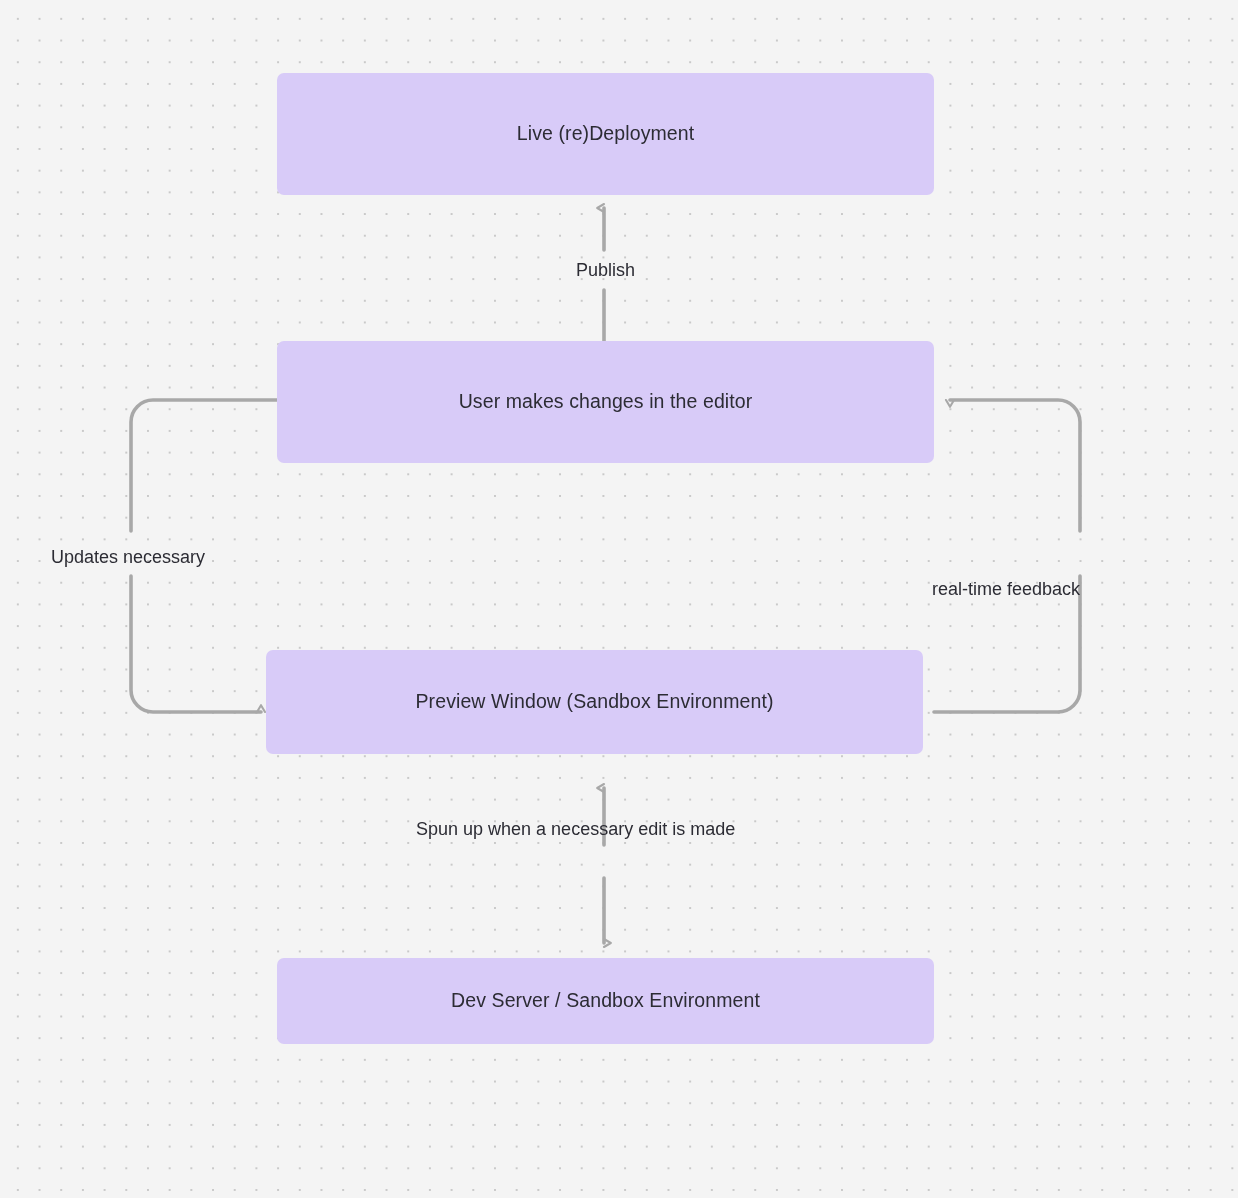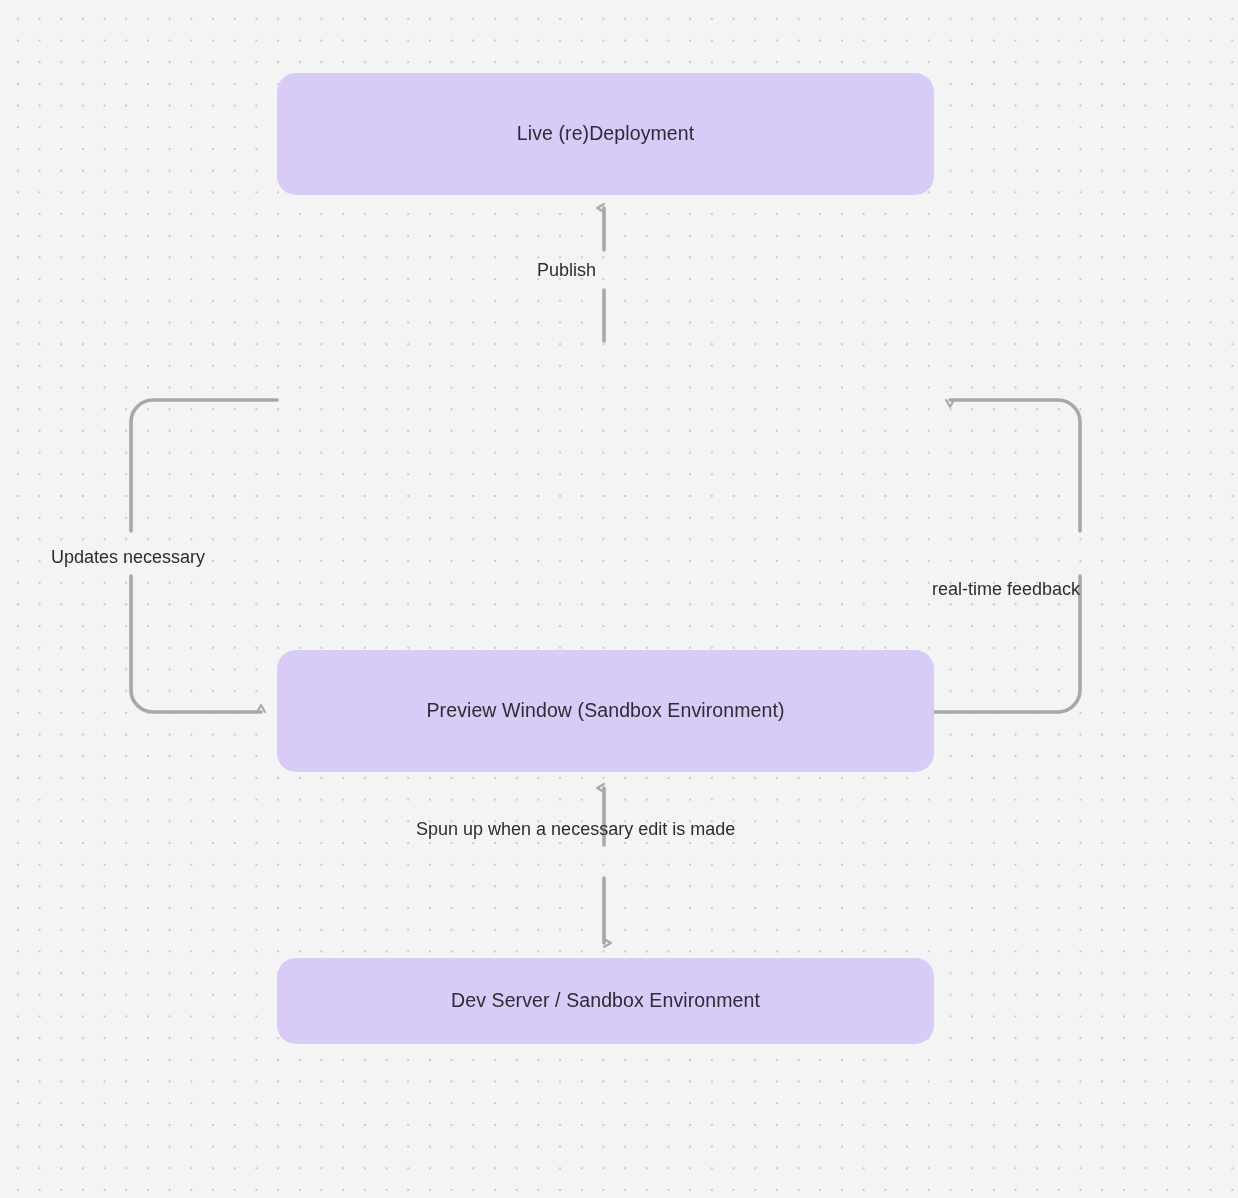--- a/index.html
+++ b/index.html
@@ -31,21 +31,21 @@
     top: 0;
     width: 1238px;
     height: 1198px;
     pointer-events: none;
   }
 
   .node {
     position: absolute;
     box-sizing: border-box;
     background: #d8cbf8;
-    border-radius: 19px;
+    border-radius: 7px;
     display: flex;
     align-items: center;
     justify-content: center;
     color: #2c2c34;
     font-size: 19.5px;
     letter-spacing: 0.1px;
     line-height: 1.3;
     text-align: center;
     user-select: none;
   }
@@ -61,25 +61,25 @@
     font-size: 18px;
     line-height: 1;
     white-space: nowrap;
     background: transparent;
     user-select: none;
   }
 
   
   #node-live        { left: 277px; top: 73px;   width: 657px; height: 122px; }
   #node-editor      { left: 277px; top: 341px;  width: 657px; height: 122px; }
-  #node-preview     { left: 277px; top: 650px;  width: 657px; height: 122px; }
+  #node-preview     { left: 266px; top: 650px;  width: 657px; height: 104px; }
   #node-devserver   { left: 277px; top: 958px;  width: 657px; height: 86px; }
 
   
-  #label-publish      { left: 537px; top: 261px; }
+  #label-publish      { left: 576px; top: 261px; }
   #label-updates      { left: 51px;  top: 548px; }
   #label-feedback     { left: 932px; top: 548px; margin-top: 32px; }
   #label-spunup       { left: 416px; top: 820px; }
 </style>
 </head>
 <body>
 
 <div id="canvas">
 
   <svg class="edge-layer" width="1238" height="1198" viewBox="0 0 1238 1198" xmlns="http://www.w3.org/2000/svg">
@@ -111,20 +111,23 @@
 
       <path d="M604,845 L604,788" marker-end="url(#arrow-up)"></path>
       <path d="M604,878 L604,943" marker-end="url(#arrow-down)"></path>
     </g>
   </svg>
 
   <div class="node" id="node-live">
     <span class="node-label">Live (re)Deployment</span>
   </div>
 
+  <div class="node" id="node-editor">
+    <span class="node-label">User makes changes in the editor</span>
+  </div>
 
   <div class="node" id="node-preview">
     <span class="node-label">Preview Window (Sandbox Environment)</span>
   </div>
 
   <div class="node" id="node-devserver">
     <span class="node-label">Dev Server / Sandbox Environment</span>
   </div>
 
   <div class="edge-label" id="label-publish">Publish</div>

